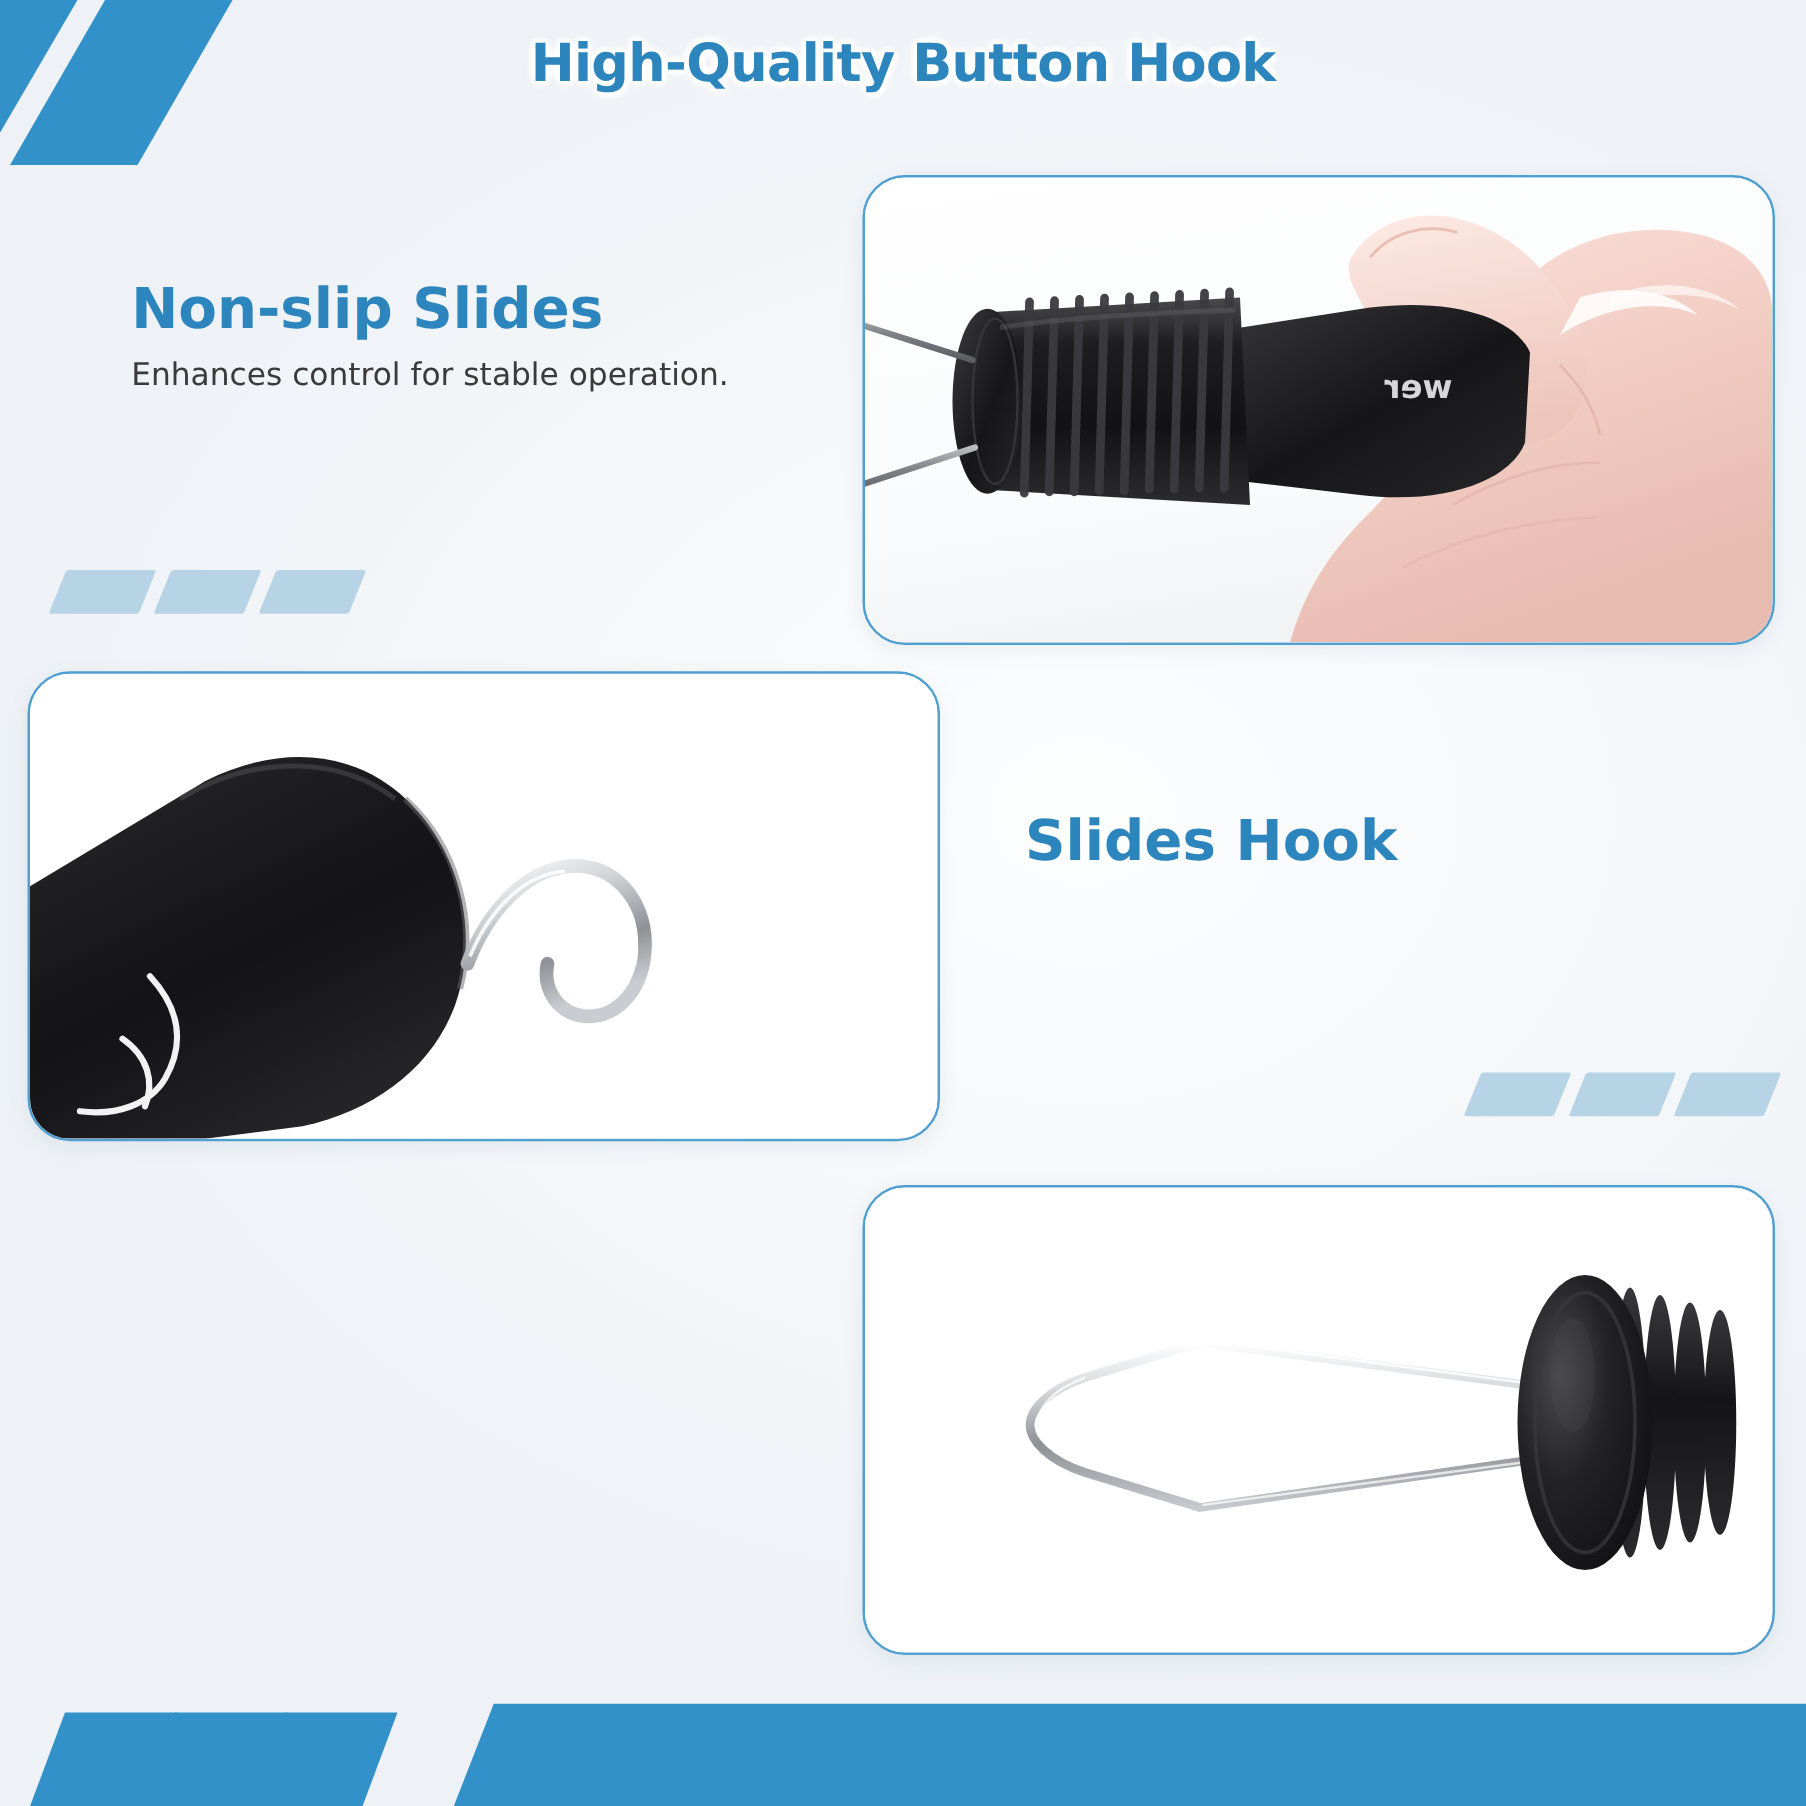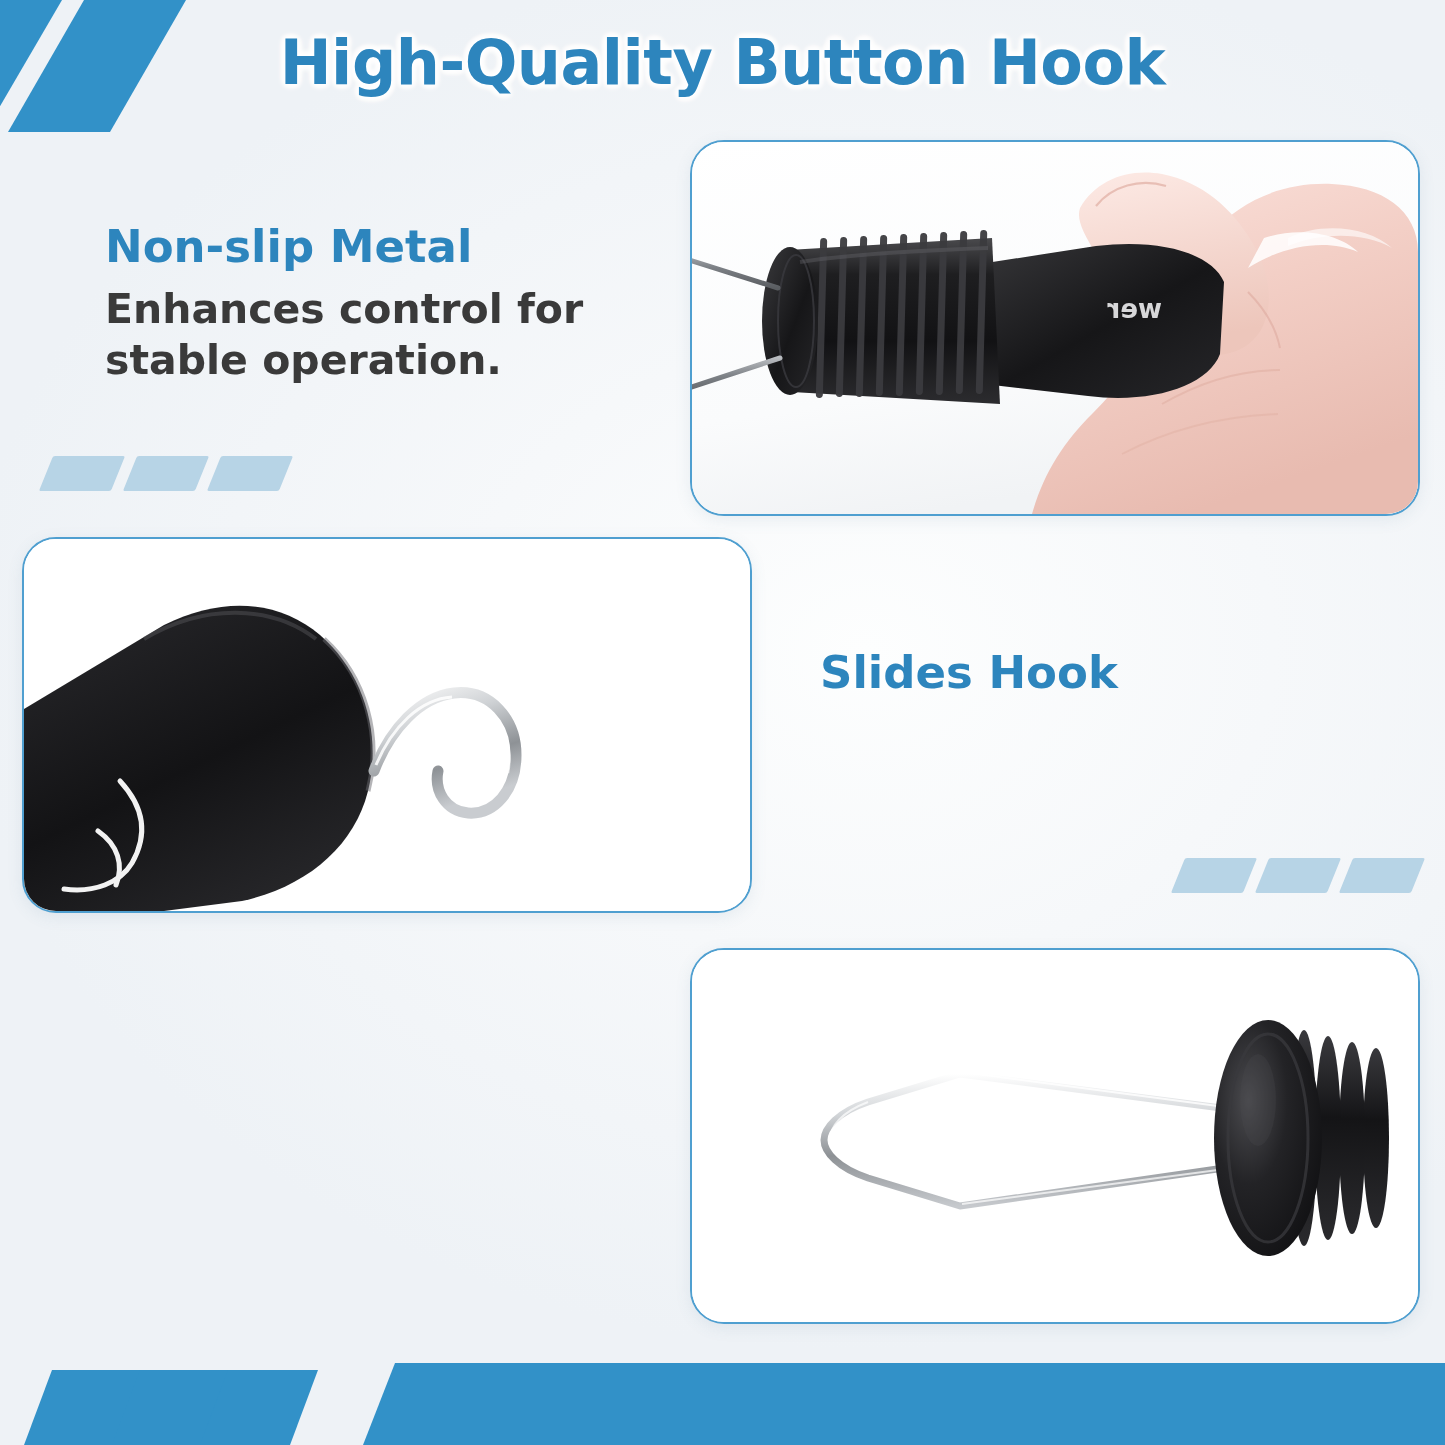--- a/index.html
+++ b/index.html
@@ -60,21 +60,21 @@
   #accent-left  { left: 46px;  top: 456px; }
   #accent-right { left: 1178px; top: 858px; }
 
   
   .title {
     position: absolute;
     top: 26px;
     left: 0;
     width: 1445px;
     text-align: center;
-    font-size: 62px;
+    font-size: 42px;
     font-weight: bold;
     letter-spacing: -0.5px;
     color: #2d85bd;
     text-shadow:
        0 0 8px #ffffff,  0 0 8px #ffffff,
        3px 0 6px #ffffff, -3px 0 6px #ffffff,
        0 3px 6px #ffffff, 0 -3px 6px #ffffff,
        2px 2px 5px #ffffff, -2px -2px 5px #ffffff;
     z-index: 6;
   }
@@ -101,25 +101,24 @@
   }
   .feature .heading {
     font-size: 45px;
     font-weight: bold;
     color: #2d85bd;
     line-height: 1.1;
     margin: 0 0 12px 0;
     white-space: nowrap;
   }
   .feature .body {
-    font-size: 41px;
+    font-size: 25px;
     color: #3a3a3a;
     line-height: 1.26;
     margin: 0;
-    font-weight: bold;
   }
 
   #feature-handle { left: 105px;  top: 222px; }
   #feature-zipper { left: 820px;  top: 648px; }
   #feature-loop   { left: 105px;  top: 1040px; }
 </style>
 </head>
 <body>
 
 <div id="infographic">
@@ -212,21 +211,21 @@
       <path d="M108 120 C 160 112, 240 108, 296 106" stroke="#6d6d73" stroke-width="4" fill="none" opacity="0.35"></path>
 
       <g stroke="url(#wireG)" stroke-width="5" fill="none" stroke-linecap="round">
         <path d="M86 146 L -34 108"></path>
         <path d="M88 216 L -34 256"></path>
       </g>
     </svg>
   </div>
 
   <div class="feature" id="feature-handle">
-    <p class="heading">Non-slip Metal</p>
+    <p class="heading">Non-slip Slides</p>
     <p class="body">Enhances control for stable operation.</p>
   </div>
 
   <div class="accent-group accent-light" id="accent-left">
     <span class="pgram"></span>
     <span class="pgram"></span>
     <span class="pgram"></span>
   </div>
 
   <div class="panel" id="panel-zipper">

